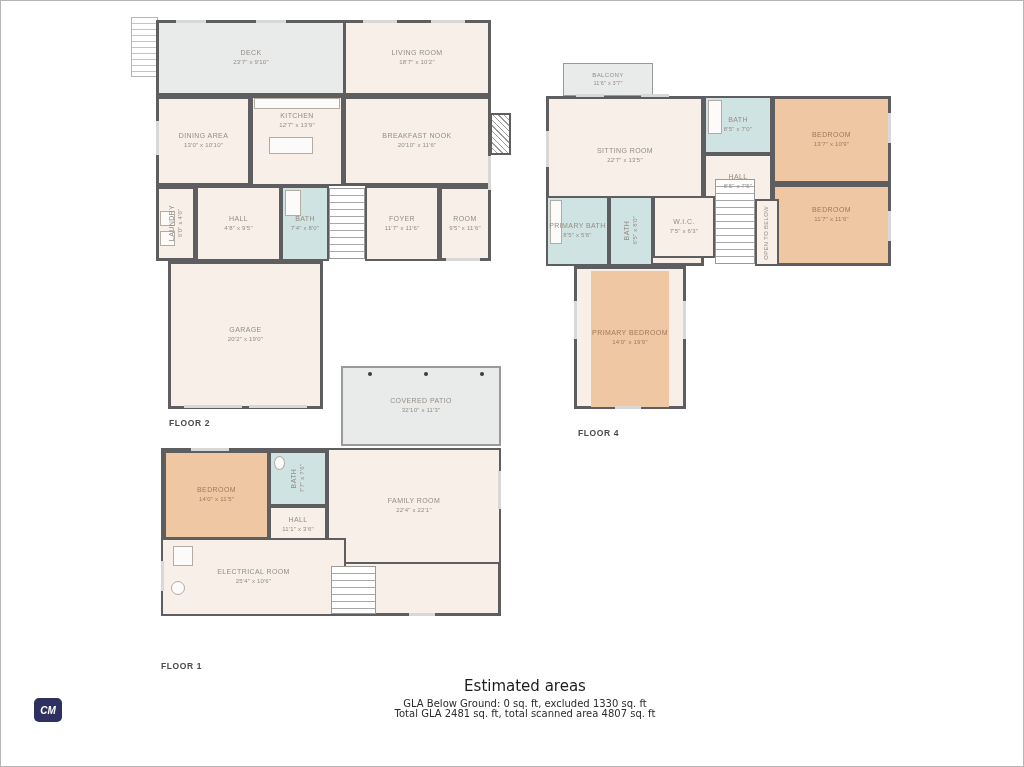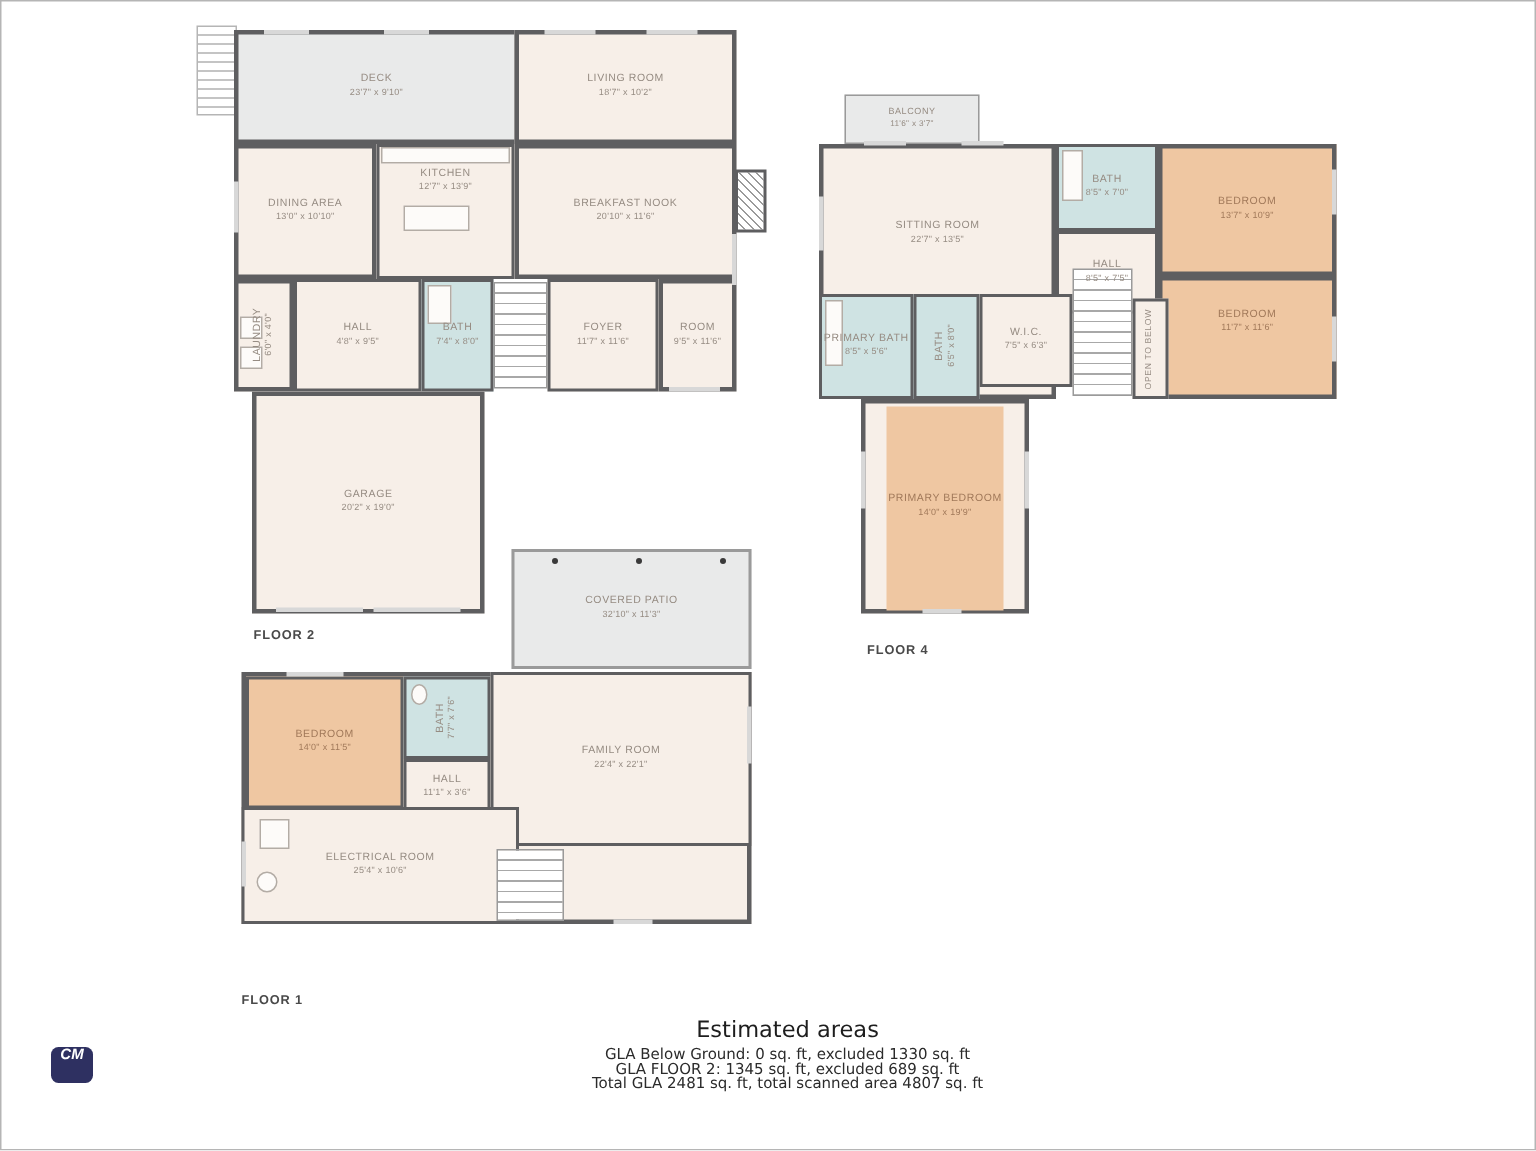--- a/index.html
+++ b/index.html
@@ -44,21 +44,21 @@
   .post{position:absolute;width:4px;height:4px;background:#3a3a3a;border-radius:50%;z-index:5;}
   .floor-label{position:absolute;font-size:8.5px;font-weight:700;color:#4a4a4a;
                letter-spacing:.6px;z-index:7;}
   .areas{position:absolute;left:0;right:0;top:676px;text-align:center;
          font-family:"DejaVu Sans",sans-serif;color:#1d1d1d;padding-left:26px;}
   .areas-title{font-size:15px;margin-bottom:4px;}
   .areas-line{font-size:10px;line-height:9.5px;color:#2b2b2b;}
   .disclaimer{position:absolute;left:0;right:0;top:739px;text-align:center;
               font-family:"DejaVu Sans",sans-serif;font-size:8px;color:#3c3c3c;letter-spacing:.2px;}
   .logo{position:absolute;left:33px;top:697px;width:28px;height:24px;background:#2e3061;
-        border-radius:5px;display:flex;align-items:flex-start;justify-content:center;
+        border-radius:5px;display:flex;align-items:center;justify-content:center;
         color:#ffffff;font-weight:700;font-size:10px;font-style:italic;z-index:8;}
 </style>
 </head>
 <body>
 
 <div class="canvas">
 
   <div class="extstair" style="left:130px;top:16px;width:27px;height:60px;"></div>
 
   <div class="room ext gray" style="left:155px;top:19px;width:190px;height:76px;">
@@ -305,21 +305,20 @@
   <div class="win" style="left:190px;top:447px;width:38px;"></div>
   <div class="winv" style="left:497px;top:470px;height:38px;"></div>
   <div class="win" style="left:408px;top:612px;width:26px;"></div>
   <div class="winv" style="left:160px;top:560px;height:30px;"></div>
 
   <div class="floor-label" style="left:160px;top:629px;margin-top:31px;">FLOOR 1</div>
 
   <div class="areas">
     <div class="areas-title">Estimated areas</div>
     <div class="areas-line">GLA Below Ground: 0 sq. ft, excluded 1330 sq. ft</div>
-    <div class="areas-line">GLA FLOOR 2: 1345 sq. ft, excluded 689 sq. ft</div>
     <div class="areas-line">Total GLA 2481 sq. ft, total scanned area 4807 sq. ft</div>
   </div>
 
 
   <div class="logo">
     <span>CM</span>
   </div>
 
 </div>
 

